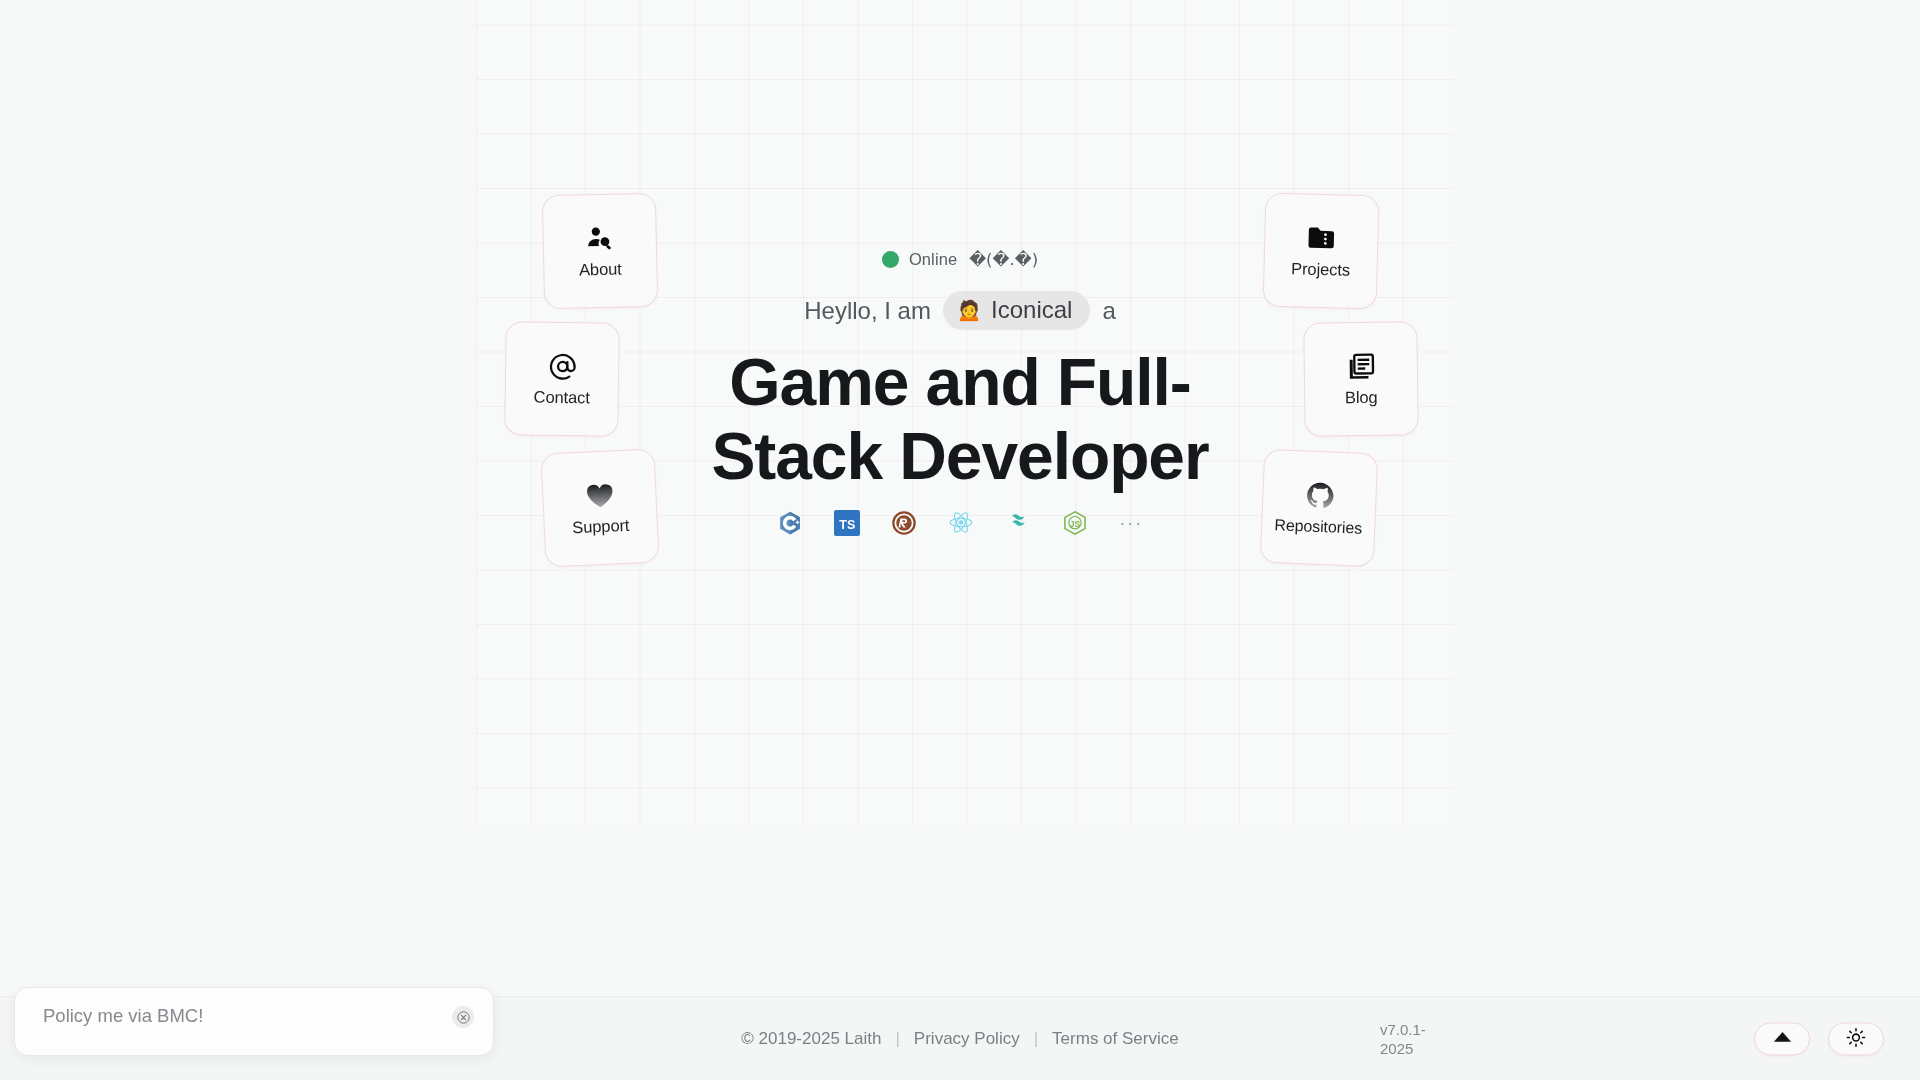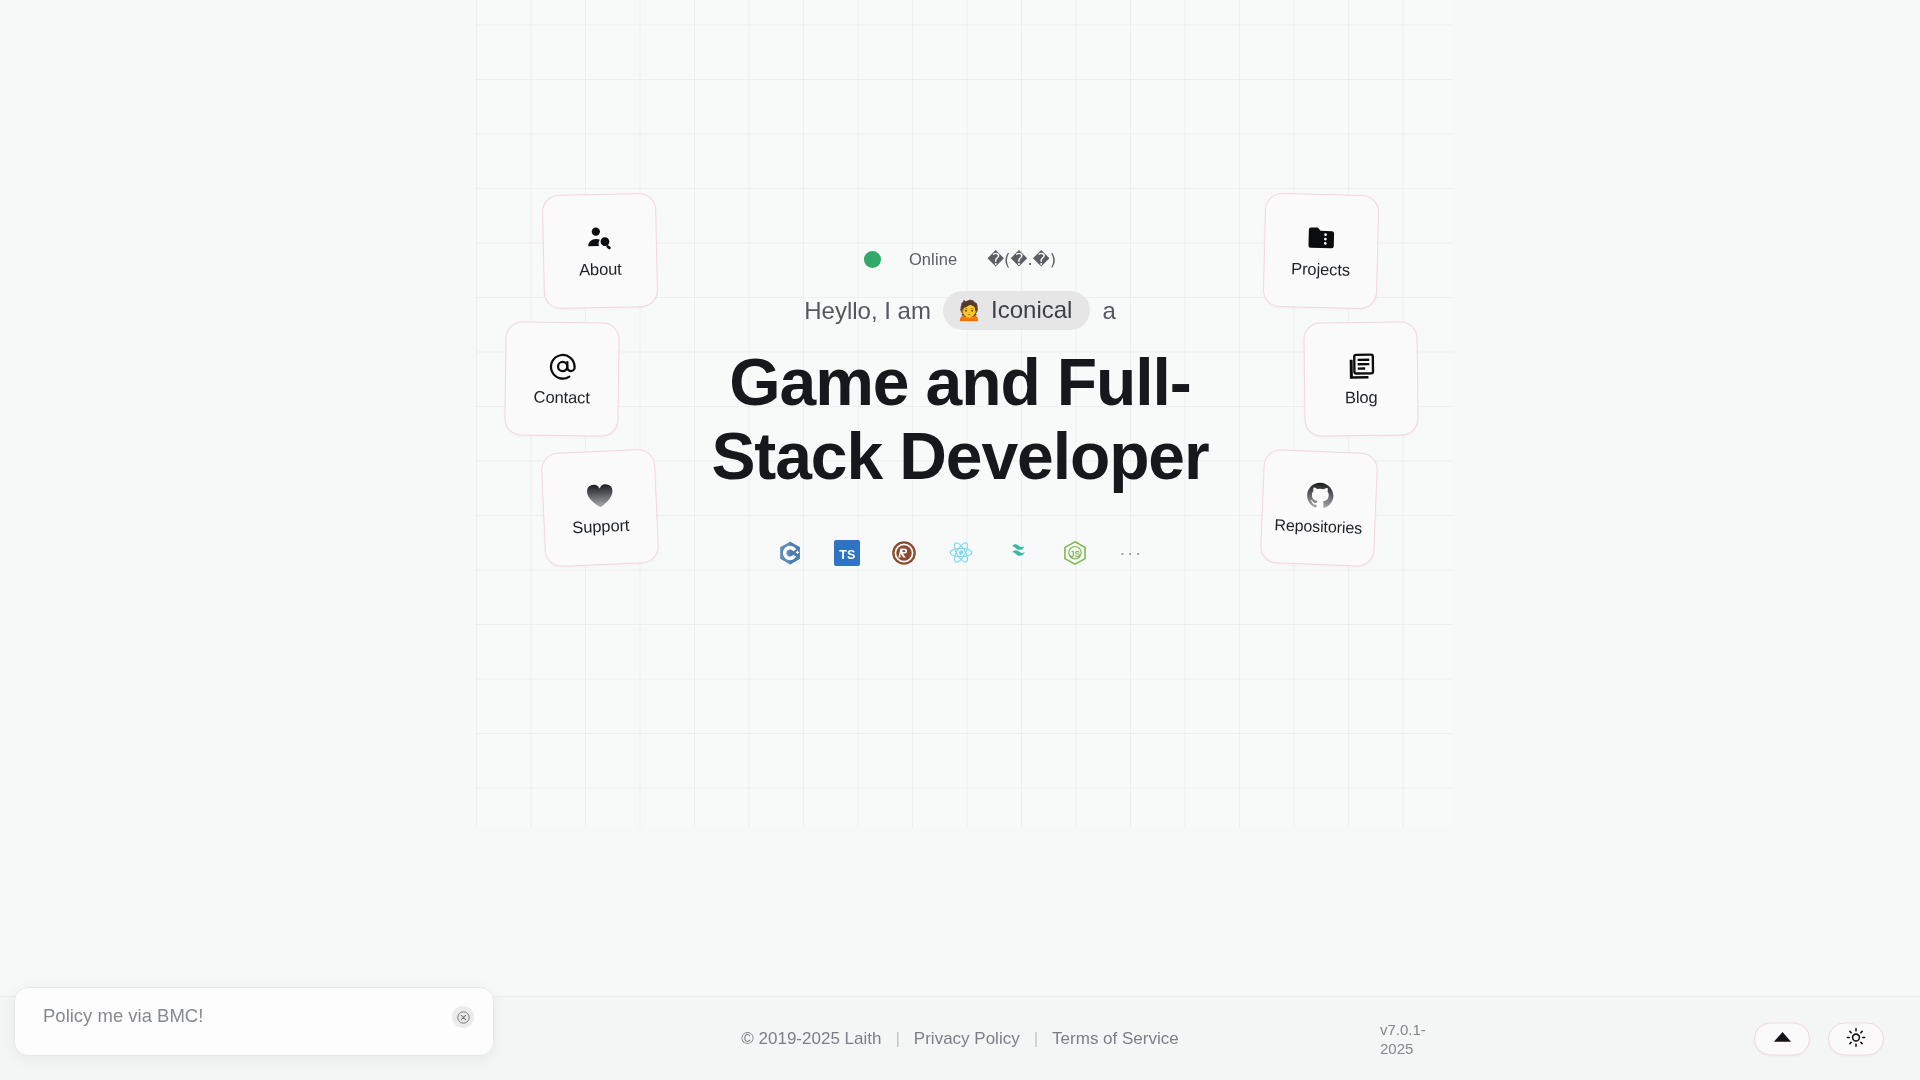--- a/index.html
+++ b/index.html
@@ -55,21 +55,21 @@
     width: 640px;
     display: flex;
     flex-direction: column;
     align-items: center;
   }
 
   
   .status-row {
     display: flex;
     align-items: center;
-    gap: 28px;
+    gap: 10px;
     margin-bottom: 22px;
   }
   .status-dot {
     width: 17px;
     height: 17px;
     border-radius: 50%;
     background: #34a868;
     display: block;
   }
   .status-text {
@@ -123,21 +123,21 @@
     color: #16181b;
     max-width: 520px;
     margin-top: 6px;
   }
 
   
   .tech-row {
     display: flex;
     align-items: center;
     gap: 31px;
-    margin-top: 46px;
+    margin-top: 16px;
   }
   .tech-icon {
     width: 26px;
     height: 26px;
     display: flex;
     align-items: center;
     justify-content: center;
   }
   .tech-more {
     color: #9a9ea3;

